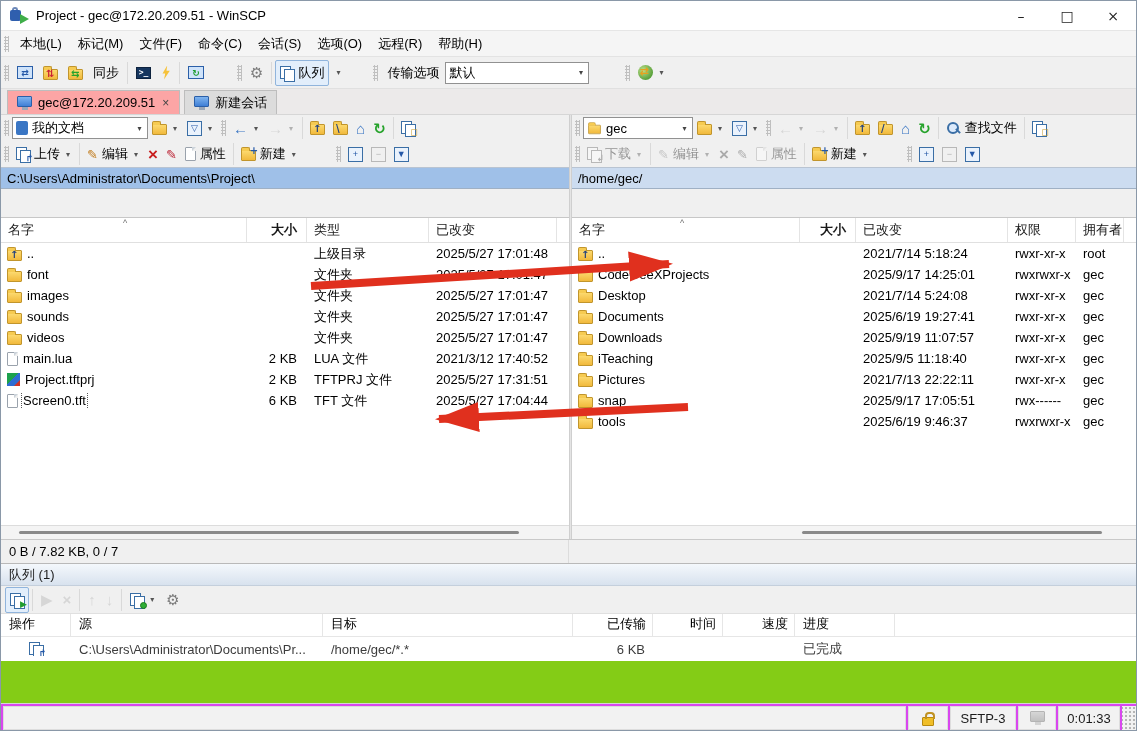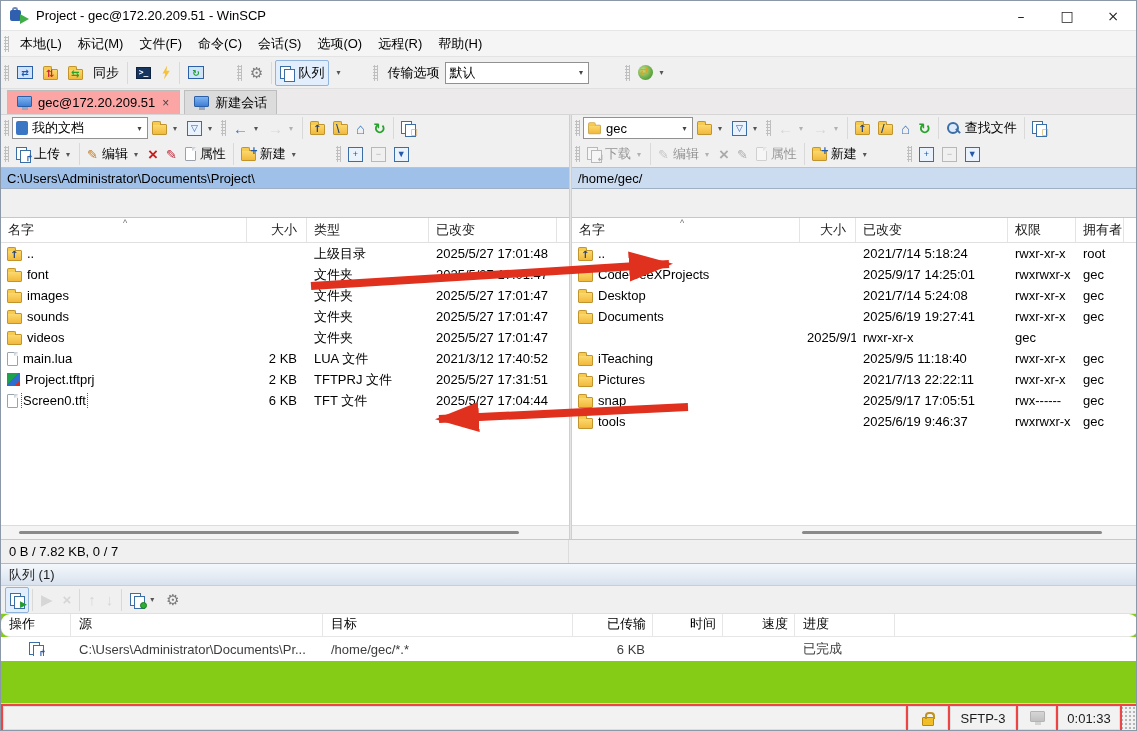--- a/index.html
+++ b/index.html
@@ -86,21 +86,21 @@
   .panel.right { width:566px; }
   .pdivider { width:3px; background:#e4e4e4; border-left:1px solid #cfcfcf; border-right:1px solid #cfcfcf; }
   .ptb { height:26px; display:flex; align-items:center; background:#f0f0f0; }
   .ptb .tb-btn { height:24px; padding:2px 3px; }
   .pathbar { height:22px; display:flex; align-items:center; padding:0 6px; border-top:1px solid #b9c4d2; border-bottom:1px solid #9fb0c4; font-size:13px; }
   .pathbar.focus { background:#9fc0e8; }
   .pathbar.nofocus { background:#ccdcf0; }
   .lbody { position:absolute; left:0; right:0; top:102px; bottom:0; background:#fff; border-top:1px solid #c7c7c7; display:flex; flex-direction:column; }
   .fhead { display:grid; height:25px; border-bottom:1px solid #e0e0e0; background:#ffffff; position:relative; flex:none; }
   .fhead .hcell { display:flex; align-items:flex-end; padding:0 0 3px 7px; border-right:1px solid #e4e4e4; color:#1a1a1a; font-size:13px; position:relative; }
-  .fhead .hcell.num { justify-content:flex-end; padding-right:9px; }
+  .fhead .hcell.num { justify-content:flex-end; padding-right:9px;font-weight:bold; }
   .sortmark { position:absolute; top:0; font-size:9px; color:#707070; }
   .rows { flex:1 1 auto; overflow:hidden; position:relative; }
   .flist-row { display:grid; height:21px; align-items:center; }
   .cell { white-space:nowrap; overflow:hidden; font-size:13px; }
   .c-name { display:flex; align-items:center; gap:5px; padding-left:6px; }
   .c-size { text-align:right; padding-right:10px; }
   .c-type,.c-changed,.c-perms,.c-owner { padding-left:7px; }
   .fname.focused { outline:1px dotted #555; outline-offset:1px; }
   .grid-left { grid-template-columns:246px 60px 122px 128px; }
   .grid-right { grid-template-columns:228px 56px 152px 68px 48px; }
@@ -110,30 +110,30 @@
   
   .statusstrip { position:absolute; left:0; top:538px; width:1137px; height:24px; display:flex; background:#f0f0f0; border-top:1px solid #c9c9c9; }
   .scell { display:flex; align-items:center; padding:0 8px; font-size:13px; border-right:1px solid #dcdcdc; }
   .scell.l { width:568px; }
   .scell.r { width:569px; justify-content:space-between; }
 
   
   .queue { position:absolute; left:0; top:562px; width:1137px; height:140px; background:#84cc16; border-top:1px solid #b9b9b9; }
   .qhead { height:22px; background:linear-gradient(#f4f8fc,#d8e2ee); border-bottom:1px solid #c4cfdc; display:flex; align-items:center; padding-left:8px; font-size:13px; color:#1c1c1c; }
   .qtoolbar { height:28px; background:#f0f0f0; border-bottom:1px solid #e0e0e0; display:flex; align-items:center; padding-left:4px; }
-  .qtable-head { display:grid; grid-template-columns:70px 252px 250px 80px 70px 72px 100px auto; height:23px; border-bottom:1px solid #e6e6e6; background:#fff;border-radius:9px; }
+  .qtable-head { display:grid; grid-template-columns:70px 252px 250px 80px 70px 72px 100px auto; height:23px; border-bottom:1px solid #e6e6e6; background:#fff; }
   .qtable-head .hcell { display:flex; align-items:flex-end; padding:0 6px 3px 8px; border-right:1px solid #e6e6e6; font-size:13px; }
   .qtable-head .hcell.num { justify-content:flex-end; }
   .qrow { display:grid; grid-template-columns:70px 252px 250px 80px 70px 72px 100px auto; height:24px; align-items:center; background:#fff; }
   .qrow .cell { color:#3c3c3c; }
   .qrow .c-op { display:flex; justify-content:center; }
   .qrow .num { text-align:right; padding-right:8px; }
 
   
-  .bottombar { position:absolute; left:0; top:702px; width:1137px; height:29px; background:#ef4444; border-top:1px solid #d5d5d5; display:flex; align-items:stretch; padding:2px; gap:2px; }
+  .bottombar { position:absolute; left:0; top:702px; width:1137px; height:29px; background:#d946ef; border-top:1px solid #d5d5d5; display:flex; align-items:stretch; padding:2px; gap:2px; }
   .bcell { border:1px solid #dddddd; background:#f2f2f2; display:flex; align-items:center; justify-content:center; font-size:13px; color:#1a1a1a; }
   .bcell.fill { flex:1 1 auto; }
   .bcell.w40 { width:40px; } .bcell.w66 { width:66px; } .bcell.w38 { width:38px; } .bcell.w62 { width:62px; }
   .sizegrip { width:14px; background-image:radial-gradient(#b5b5b5 1.2px, transparent 1.3px); background-size:4px 4px; background-position:bottom right; border:none; }
 
   
   .arrows { position:absolute; inset:0; width:1137px; height:731px; pointer-events:none; z-index:40; }
 </style>
 </head>
 <body>
@@ -567,20 +567,24 @@
               <div class="cell c-name">
                 <span class="fold"></span>
                 <span class="fname">Documents</span>
               </div>
               <div class="cell c-size"></div>
               <div class="cell c-changed">2025/6/19 19:27:41</div>
               <div class="cell c-perms">rwxr-xr-x</div>
               <div class="cell c-owner">gec</div>
             </div>
             <div class="flist-row grid-right">
+              <div class="cell c-name">
+                <span class="fold"></span>
+                <span class="fname">Downloads</span>
+              </div>
               <div class="cell c-size"></div>
               <div class="cell c-changed">2025/9/19 11:07:57</div>
               <div class="cell c-perms">rwxr-xr-x</div>
               <div class="cell c-owner">gec</div>
             </div>
             <div class="flist-row grid-right">
               <div class="cell c-name">
                 <span class="fold"></span>
                 <span class="fname">iTeaching</span>
               </div>

